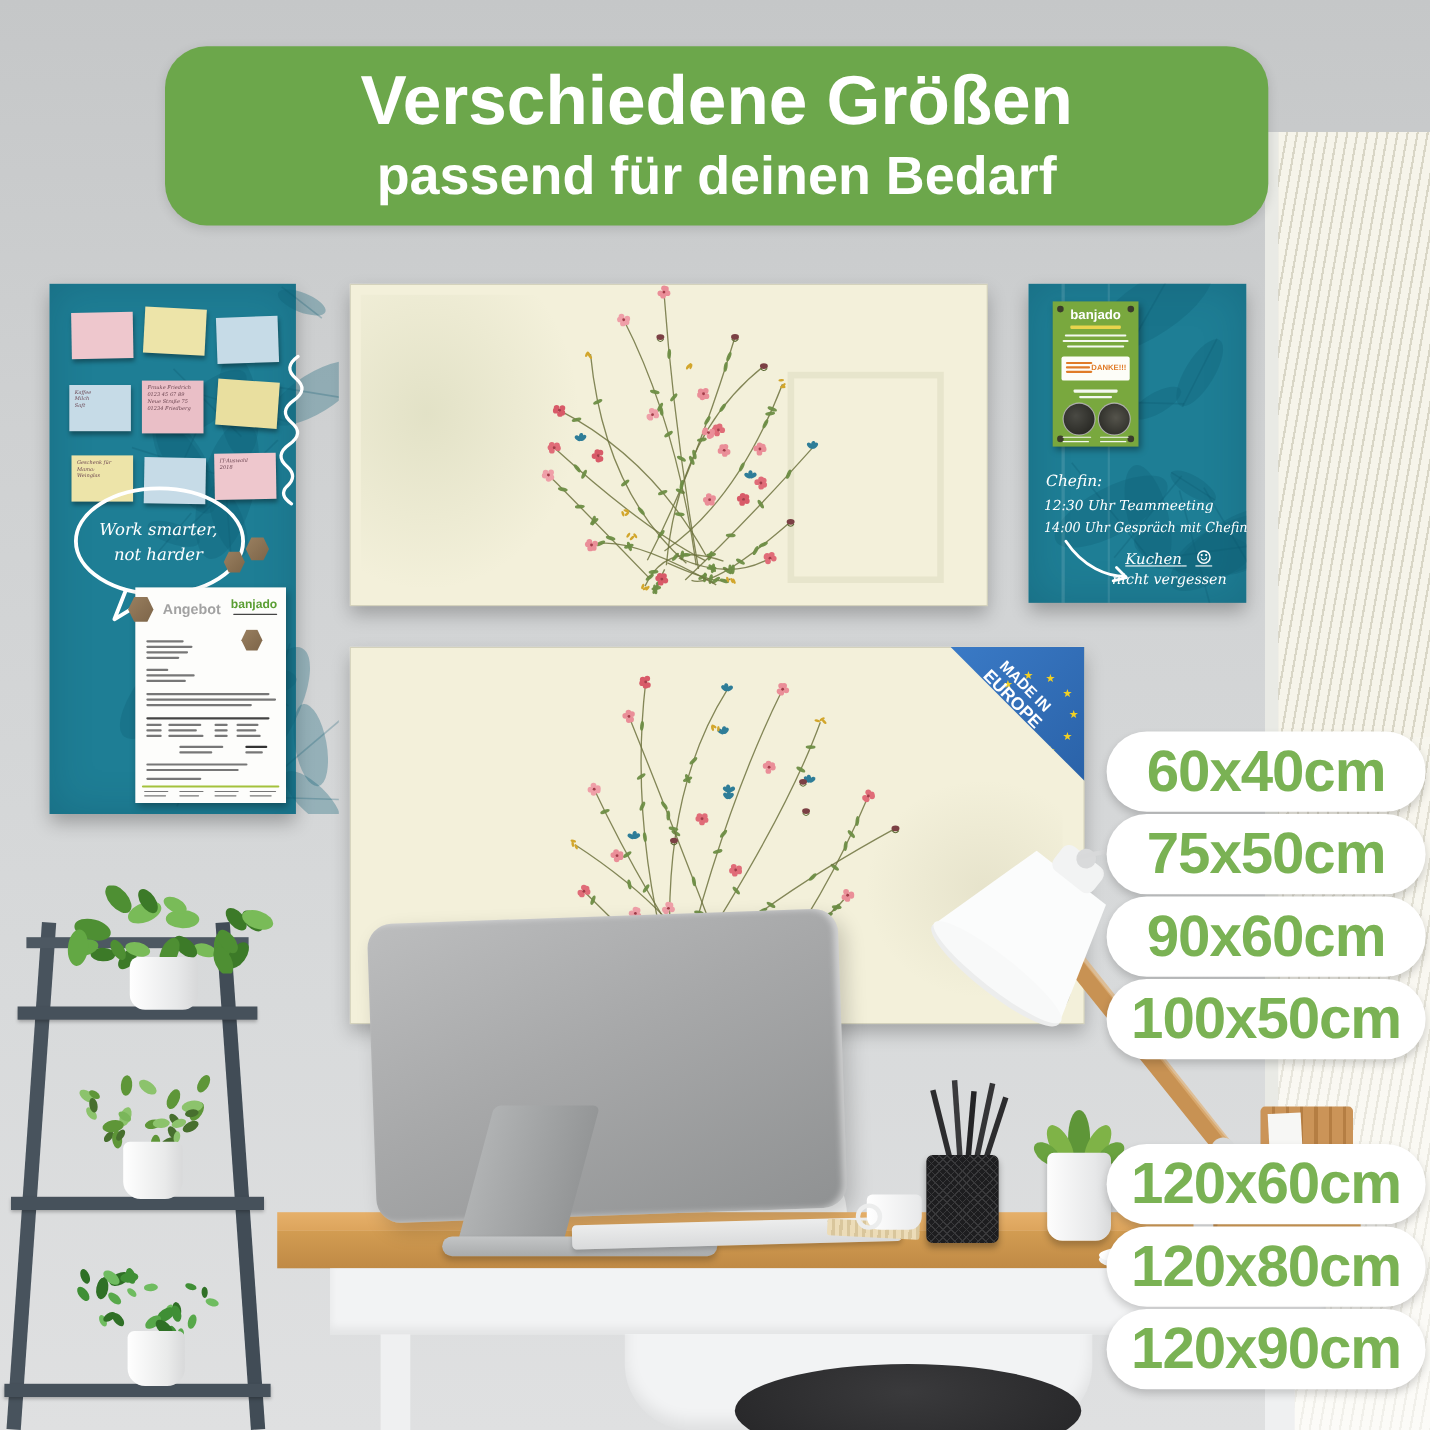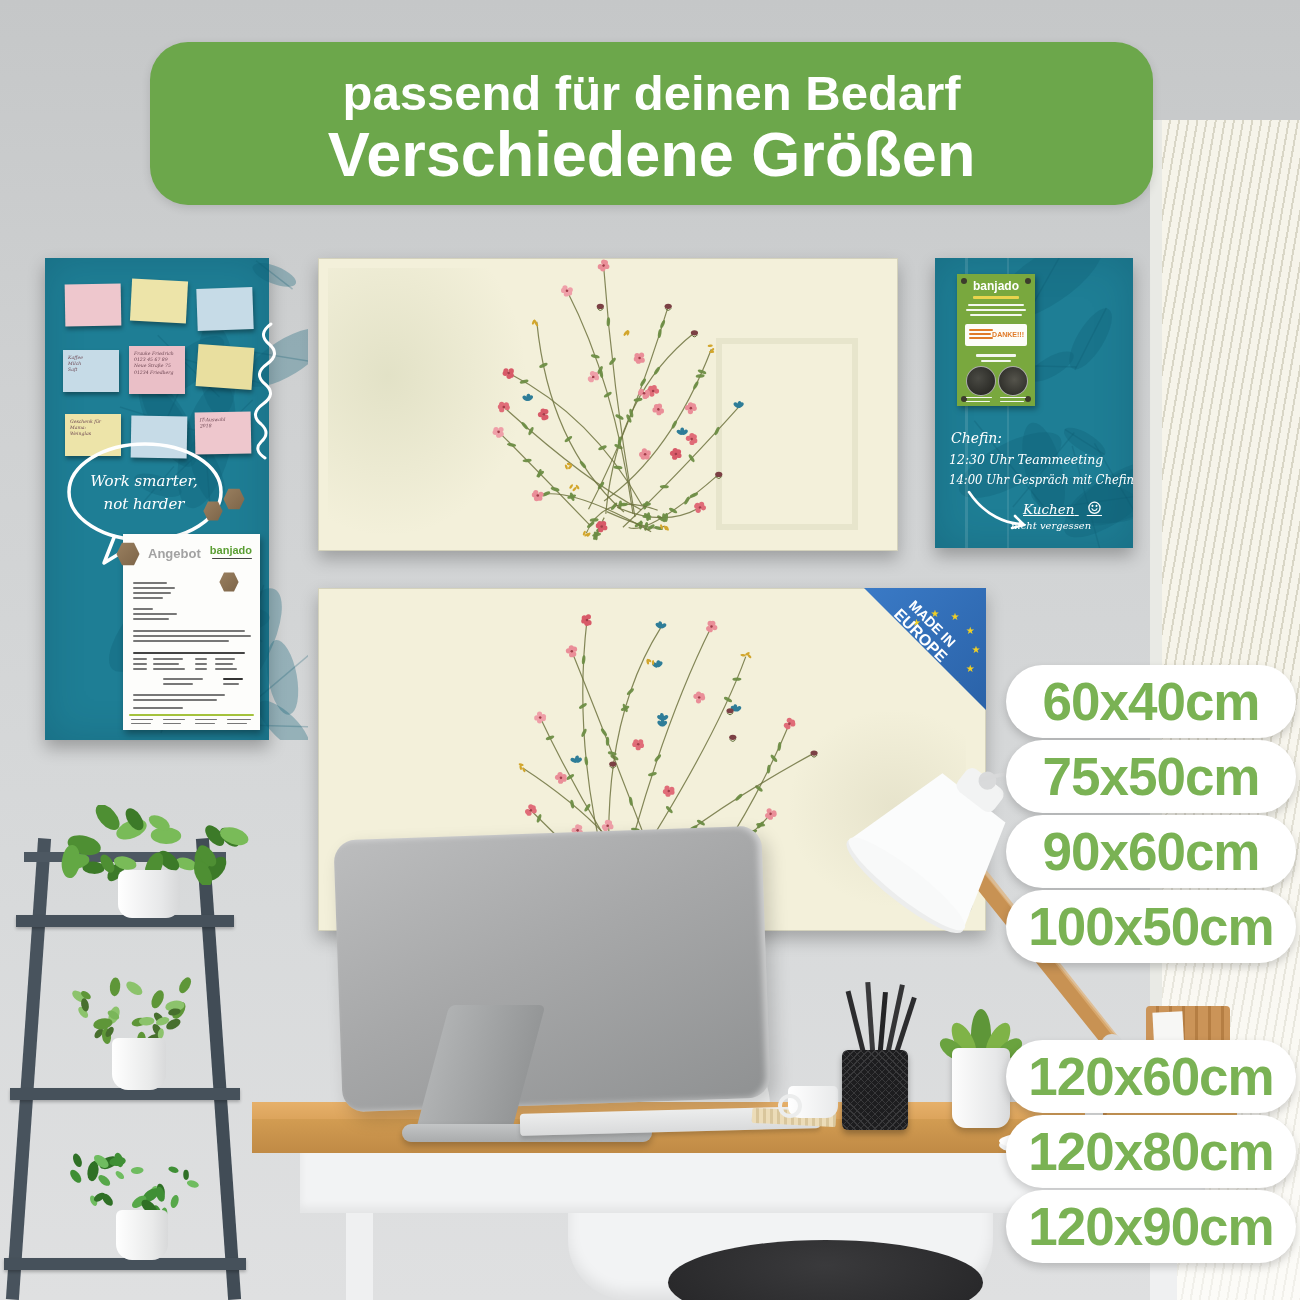--- a/index.html
+++ b/index.html
@@ -800,21 +800,21 @@
     <div class="abs hand" style="left:14px;top:194px;font-size:12.5px;white-space:nowrap;">12:30 Uhr Teammeeting</div>
     <div class="abs hand" style="left:14px;top:214px;font-size:12.5px;white-space:nowrap;transform:scaleX(.93);transform-origin:left;">14:00 Uhr Gespräch mit Chefin</div>
     <svg class="abs" style="left:28px;top:230px;" width="72" height="42" viewBox="0 0 72 42">
       <path d="M6,4 C22,28 44,36 60,36" fill="none" stroke="#fff" stroke-width="2.6" stroke-linecap="round"></path>
       <path d="M52,28 L61,37 L49,40" fill="none" stroke="#fff" stroke-width="2.6" stroke-linecap="round" stroke-linejoin="round"></path>
     </svg>
     <div class="abs hand" style="left:88px;top:240px;font-size:13.5px;text-decoration:underline;">
       <span>Kuchen</span>
       <span style="font-style:normal;font-size:17px;margin-left:8px;">☺</span>
     </div>
-    <div class="abs hand" style="left:76px;top:262px;font-size:10px;">nicht vergessen</div>
+    <div class="abs hand" style="left:76px;top:262px;font-size:13px;">nicht vergessen</div>
   </div>
 
   <div class="abs" style="left:0;top:0;width:1300px;height:1300px;z-index:4;pointer-events:none;">
     <div class="abs" style="left:588px;top:1036px;width:182px;height:70px;background:#f5f6f6;border-radius:90px 90px 0 0;"></div>
     <div class="abs" style="left:568px;top:1186px;width:425px;height:114px;background:#f2f3f4;border-radius:24px 24px 60px 60px;box-shadow:inset 0 -8px 14px rgba(0,0,0,.08);"></div>
     <div class="abs" style="left:668px;top:1240px;width:315px;height:85px;background:radial-gradient(ellipse at 50% 30%,#3a3a3c,#232325);border-radius:50%;"></div>
   </div>
 
   <div class="abs" style="left:0;top:0;width:1300px;height:1300px;z-index:6;pointer-events:none;">
     <div class="abs" style="left:252px;top:1102px;width:985px;height:17px;background:linear-gradient(180deg,#e6b06a,#dca45c);"></div>
@@ -878,22 +878,22 @@
         <ellipse cx="135" cy="147" rx="73" ry="15" fill="#f8f9f9"></ellipse>
         <rect x="112" y="14" width="46" height="28" rx="8" fill="#f2f3f3"></rect>
         <circle cx="135" cy="16" r="9" fill="#d9dadb"></circle>
       </g>
       <path d="M170,30 q60,-18 95,10" stroke="#d8d9da" stroke-width="4" fill="none"></path>
     </svg>
   </div>
 
   <div class="abs" style="left:150px;top:42px;width:1003px;height:163px;background:#6ca74b;border-radius:38px;z-index:30;
               display:flex;flex-direction:column;align-items:center;justify-content:center;box-shadow:0 3px 10px rgba(0,0,0,.12);">
+    <div style="color:#fff;font-size:63px;font-weight:bold;line-height:1.05;">Verschiedene Größen</div>
     <div style="color:#fff;font-size:49px;font-weight:bold;margin-top:6px;">passend für deinen Bedarf</div>
-    <div style="color:#fff;font-size:63px;font-weight:bold;line-height:1.05;">Verschiedene Größen</div>
   </div>
 
   <div class="pill" style="top:665px;">60x40cm</div>
   <div class="pill" style="top:740px;">75x50cm</div>
   <div class="pill" style="top:815px;">90x60cm</div>
   <div class="pill" style="top:890px;">100x50cm</div>
   <div class="pill" style="top:1040px;">120x60cm</div>
   <div class="pill" style="top:1115px;">120x80cm</div>
   <div class="pill" style="top:1190px;">120x90cm</div>
 

